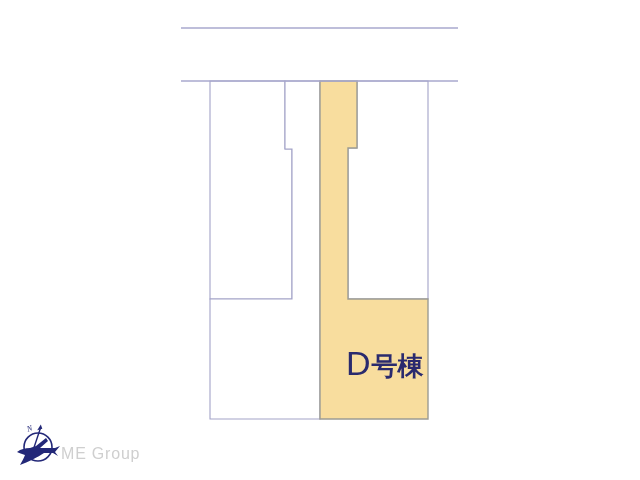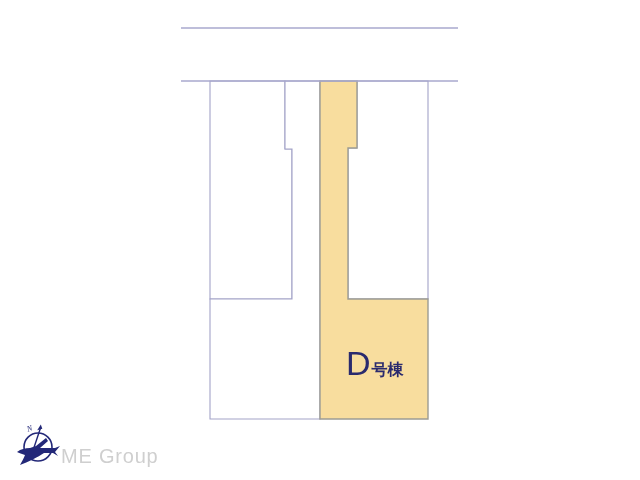--- a/index.html
+++ b/index.html
@@ -22,37 +22,37 @@
   .lot-label {
     position: absolute;
     left: 346px;
     top: 346px;
     display: flex;
     align-items: baseline;
     color: #2A2A6E;
     white-space: nowrap;
   }
   .lot-label .letter  { font-size: 34px; line-height: 1; font-weight: 400; }
-  .lot-label .suffix  { font-size: 16px; line-height: 1; font-weight: 600; margin-left: 1px; }
+  .lot-label .suffix  { font-size: 26px; line-height: 1; font-weight: 600; margin-left: 1px; }
 
   
   .brand-logo { position: absolute; left: 13px; top: 423px; }
   .brand-logo .navy-stroke { stroke: #232878; fill: none; }
   .brand-logo .navy-fill   { fill: #232878; }
   .brand-logo .north-label {
     fill: #232878;
     font-size: 8px;
     font-style: italic;
     font-family: "Liberation Serif", serif;
   }
   .company-name {
     position: absolute;
     left: 61px;
     top: 445px;
-    font-size: 20px;
+    font-size: 16px;
     letter-spacing: 0.8px;
     color: #CFCFCF;
   }
 </style>
 </head>
 <body>
 
 <div class="canvas">
 
   <svg class="plan-svg" width="640" height="480" viewBox="0 0 640 480">

